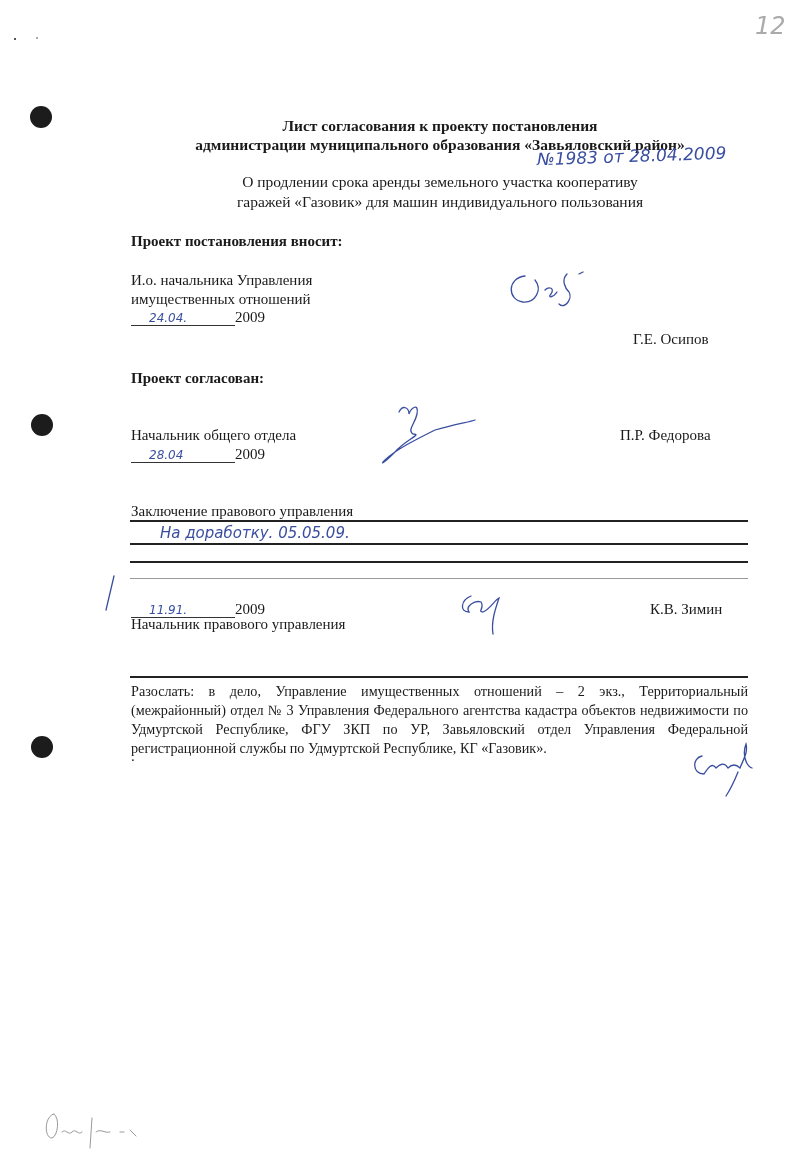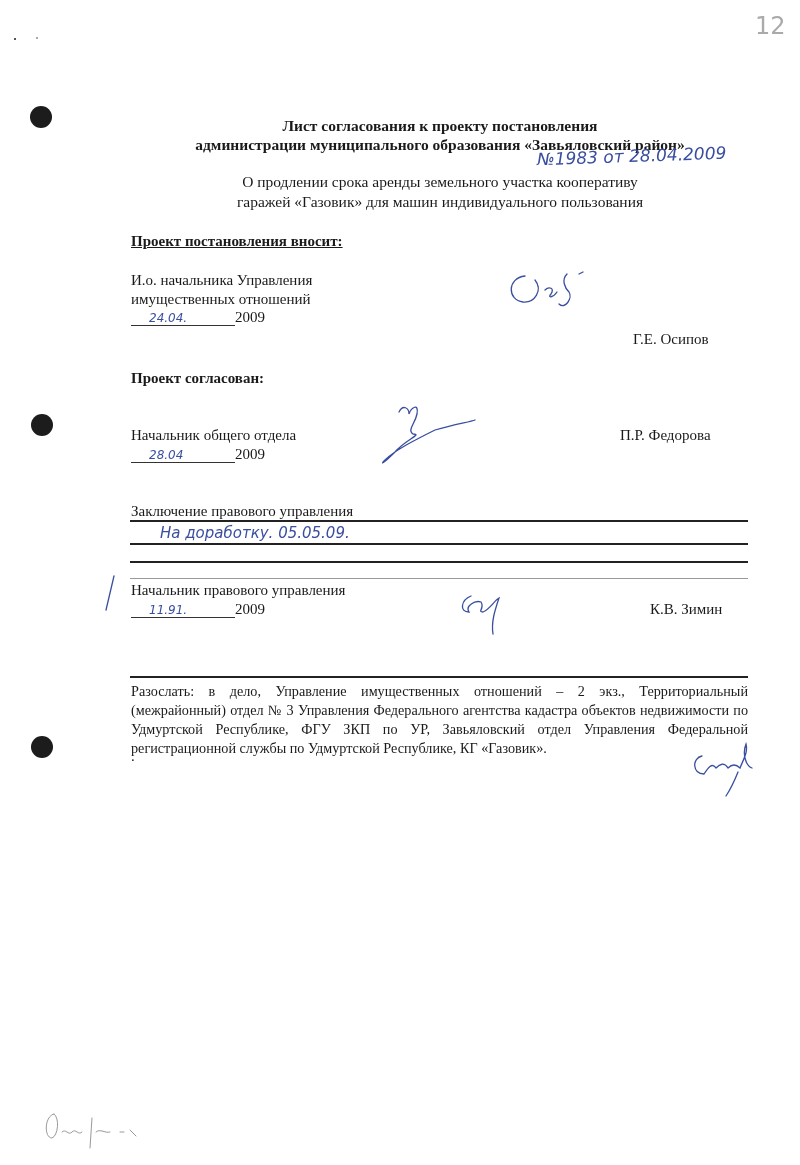--- a/index.html
+++ b/index.html
@@ -24,29 +24,29 @@
 </head>
 <body>
 
 <div class="hole" style="left:30px;top:106px;"></div>
 <div class="hole" style="left:31px;top:414px;"></div>
 <div class="hole" style="left:31px;top:736px;"></div>
 
 <div class="abs" style="left:14px;top:38px;width:2px;height:2px;background:#555;"></div>
 <div class="abs" style="left:36px;top:37px;width:2px;height:2px;background:#aaa;"></div>
 
-<div class="abs" style="left:755px;top:12px;font-size:24px;color:#aaa;font-family:'DejaVu Sans',sans-serif;">12</div>
+<div class="abs" style="left:755px;top:12px;font-size:24px;color:#aaa;font-family:'DejaVu Sans',sans-serif;font-style:italic;">12</div>
 
 <div class="abs title" style="top:117px;">Лист  согласования к проекту постановления</div>
 <div class="abs title" style="top:136px;">администрации муниципального образования «Завьяловский район»</div>
 <div class="abs hand" style="left:537px;top:146px;font-size:17px;transform:rotate(-2deg);">№1983 от  28.04.2009</div>
 <div class="abs sub" style="top:173px;">О продлении срока аренды земельного участка кооперативу</div>
 <div class="abs sub" style="top:193px;">гаражей «Газовик» для машин индивидуального пользования</div>
 
-<div class="abs txt bold" style="left:131px;top:233px;text-decoration:underline;">Проект  постановления вносит:</div>
+<div class="abs txt bold" style="left:131px;top:233px;">Проект  постановления вносит:</div>
 <div class="abs txt" style="left:131px;top:272px;">И.о. начальника  Управления</div>
 <div class="abs txt" style="left:131px;top:291px;">имущественных отношений</div>
 <div class="abs txt" style="left:131px;top:309px;">
   <span class="uline"><span class="hand">24.04.</span></span><span>2009</span>
 </div>
 <svg class="sig" style="left:505px;top:268px;" width="90" height="45">
   <path d="M20 8 C2 10,2 32,18 34 C30 35,38 22,30 12"></path>
   <path d="M40 22 C44 18,50 20,46 26 C42 30,48 30,52 24"></path>
   <path d="M62 6 C56 12,60 20,64 24 C68 30,60 42,54 36"></path>
   <path d="M74 6 L78 4"></path>
@@ -65,21 +65,21 @@
 
 <div class="abs txt" style="left:131px;top:503px;">Заключение правового управления</div>
 <div class="hr" style="top:520px;"></div>
 <div class="abs hand" style="left:160px;top:524px;font-size:15px;">На доработку.  05.05.09.</div>
 <div class="hr" style="top:543px;"></div>
 <div class="hr" style="top:561px;"></div>
 <div class="hr light" style="top:578px;"></div>
 <svg class="sig" style="left:100px;top:574px;" width="20" height="40">
   <path d="M14 2 L6 36"></path>
 </svg>
-<div class="abs txt" style="left:131px;top:582px;">Начальник правового управления</div>
+<div class="abs txt" style="left:131px;top:616px;">Начальник правового управления</div>
 <div class="abs txt" style="left:131px;top:601px;">
   <span class="uline"><span class="hand">11.91.</span></span><span>2009</span>
 </div>
 <svg class="sig" style="left:455px;top:590px;" width="60" height="45">
   <path d="M16 6 C6 10,4 22,14 22 C10 16,20 10,26 12 C30 18,22 22,28 22 C34 20,40 10,44 8 C40 20,36 32,38 44"></path>
 </svg>
 <div class="abs txt" style="left:650px;top:601px;">К.В. Зимин</div>
 
 <div class="hr" style="top:676px;"></div>
 <div class="abs dist" style="top:682px;">Разослать: в дело, Управление имущественных отношений – 2 экз., Территориальный (межрайонный) отдел № 3 Управления Федерального агентства кадастра объектов недвижимости по Удмуртской Республике, ФГУ ЗКП по УР, Завьяловский отдел Управления Федеральной регистрационной службы по Удмуртской Республике, КГ «Газовик».</div>

